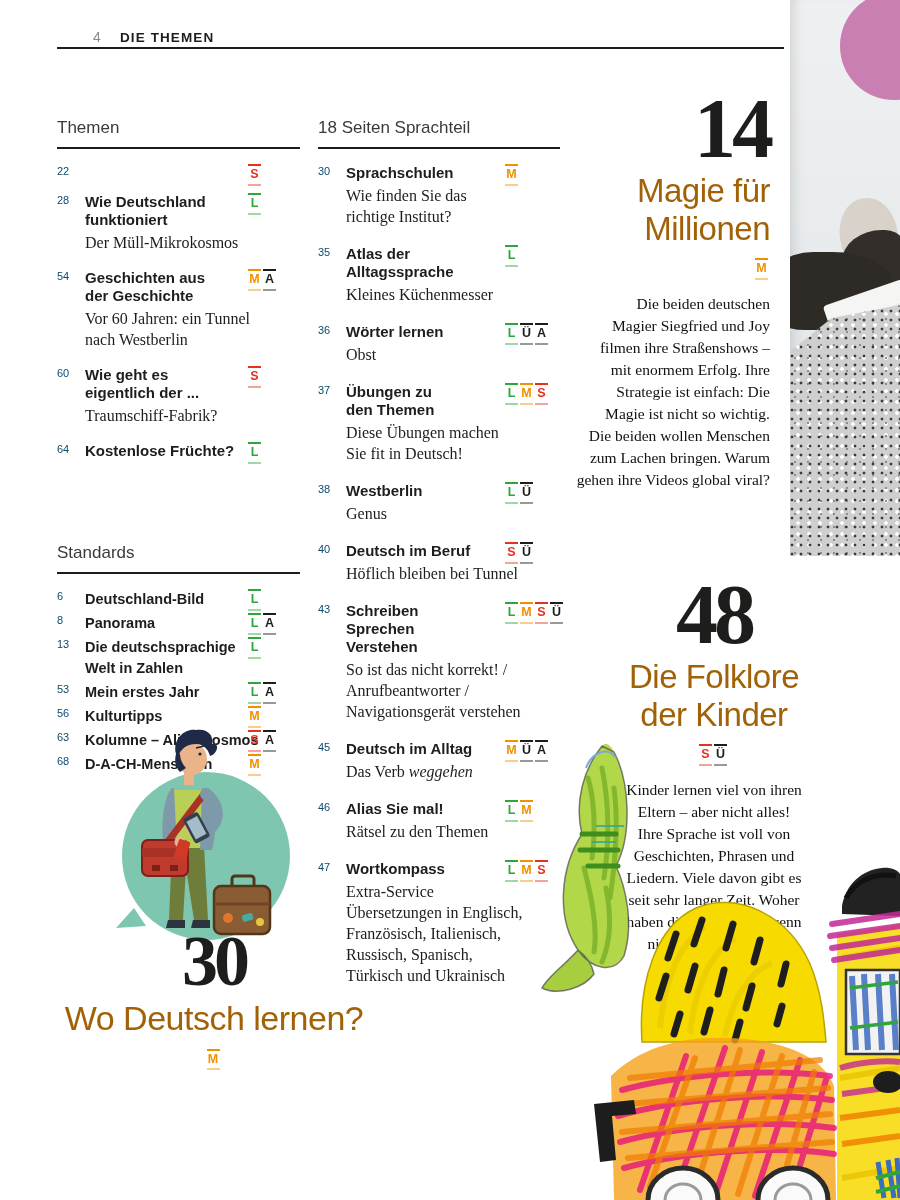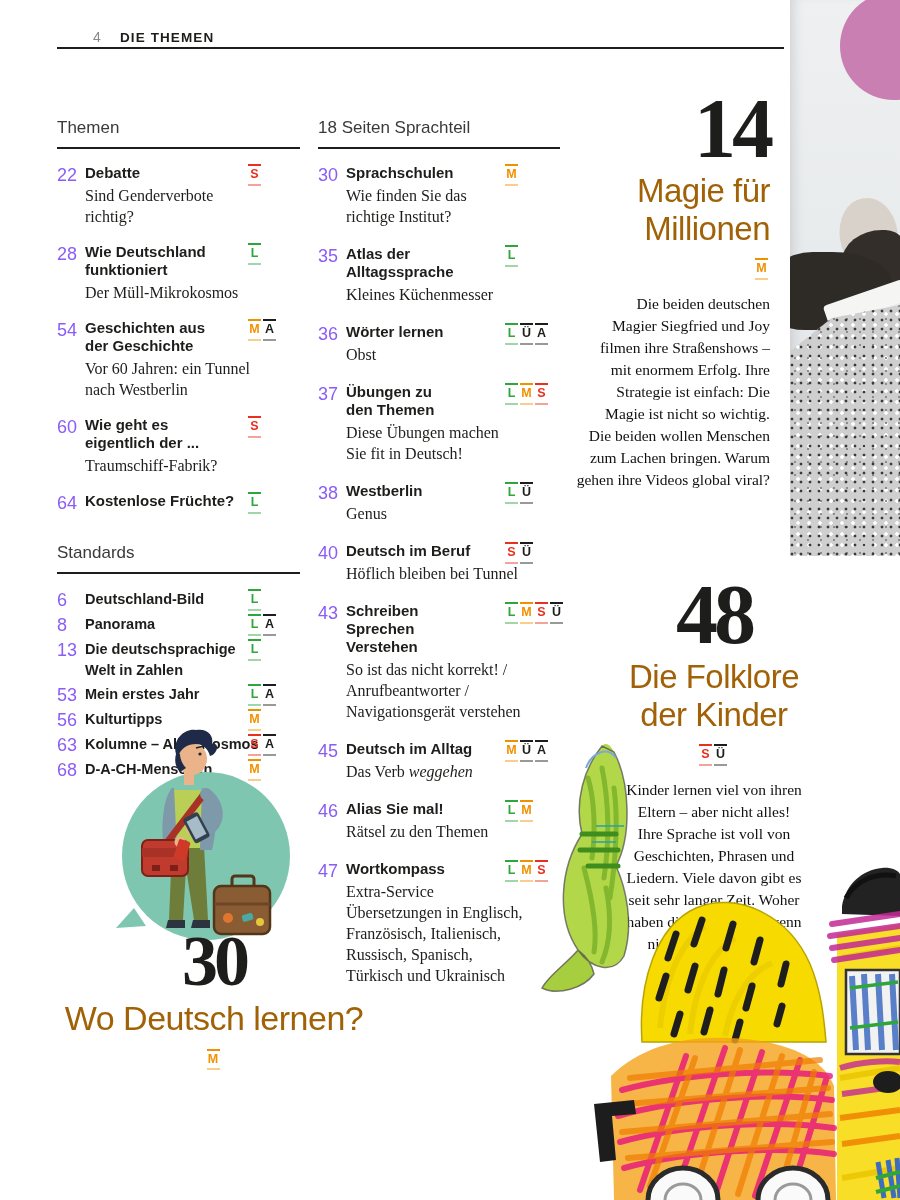--- a/index.html
+++ b/index.html
@@ -11,21 +11,21 @@
   .hdr .sect{font-weight:700;font-size:13.5px;letter-spacing:1.1px;}
   .hdr-rule{position:absolute;left:57px;top:47px;width:727px;height:2px;background:#1d1d1b;}
   
   .colblock{position:absolute;}
   #themen-block{left:57px;top:118px;width:243px;}
   #standards-block{left:57px;top:543px;width:243px;}
   #sprachteil-block{left:318px;top:118px;width:242px;}
   .col-head{font-size:17px;color:#3a3a3a;padding-bottom:9px;border-bottom:2px solid #1d1d1b;margin-bottom:15px;}
   .toc-row{position:relative;display:flex;margin-bottom:16px;}
   #sprachteil-block .toc-row{margin-bottom:18px;}
-  .toc-row .pg{flex:0 0 28px;color:#8b5cf6;font-size:18px;padding-top:1px;}
+  .toc-row .pg{flex:0 0 28px;color:#0c4a6e;font-size:11px;padding-top:1px;}
   .toc-row .tx{flex:1;}
   .toc-row .t{font-weight:700;font-size:15px;line-height:18px;white-space:pre-line;}
   .toc-row .s{font-family:"Liberation Serif","DejaVu Serif",serif;font-size:16px;line-height:21px;margin-top:3px;white-space:pre-line;}
   .toc-row .badges{position:absolute;left:191px;top:0;white-space:nowrap;}
   #sprachteil-block .toc-row .badges{left:187px;}
   .std .toc-row{margin-bottom:3px;}
   .std .toc-row .t{font-size:14.5px;line-height:21px;}
   .badge{display:inline-block;font-size:12.5px;font-weight:700;line-height:1;
          padding:2px 1px 3px;border-top:2.5px solid;border-bottom:2.5px solid;
          margin-right:2px;min-width:11px;text-align:center;}
@@ -72,25 +72,20 @@
   <div class="hdr">
     <span class="pgnum">4</span><span class="sect">DIE THEMEN</span>
   </div>
   <div class="hdr-rule"></div>
 
   <div class="colblock" id="themen-block">
     <div class="col-head">Themen</div>
     <div>
         <div class="toc-row">
           <span class="pg">22</span>
-          <div class="tx">
-            <div class="t">Debatte</div>
-            <div class="s">Sind Genderverbote
-richtig?</div>
-          </div>
           <span class="badges"><span class="badge" style="color: rgb(232, 48, 31); border-top-color: rgb(232, 48, 31); border-bottom-color: rgba(232, 48, 31, 0.45);">S</span></span>
         </div>
         <div class="toc-row">
           <span class="pg">28</span>
           <div class="tx">
             <div class="t">Wie Deutschland
 funktioniert</div>
             <div class="s">Der Müll-Mikrokosmos</div>
           </div>
           <span class="badges"><span class="badge" style="color: rgb(47, 166, 60); border-top-color: rgb(47, 166, 60); border-bottom-color: rgba(47, 166, 60, 0.45);">L</span></span>

